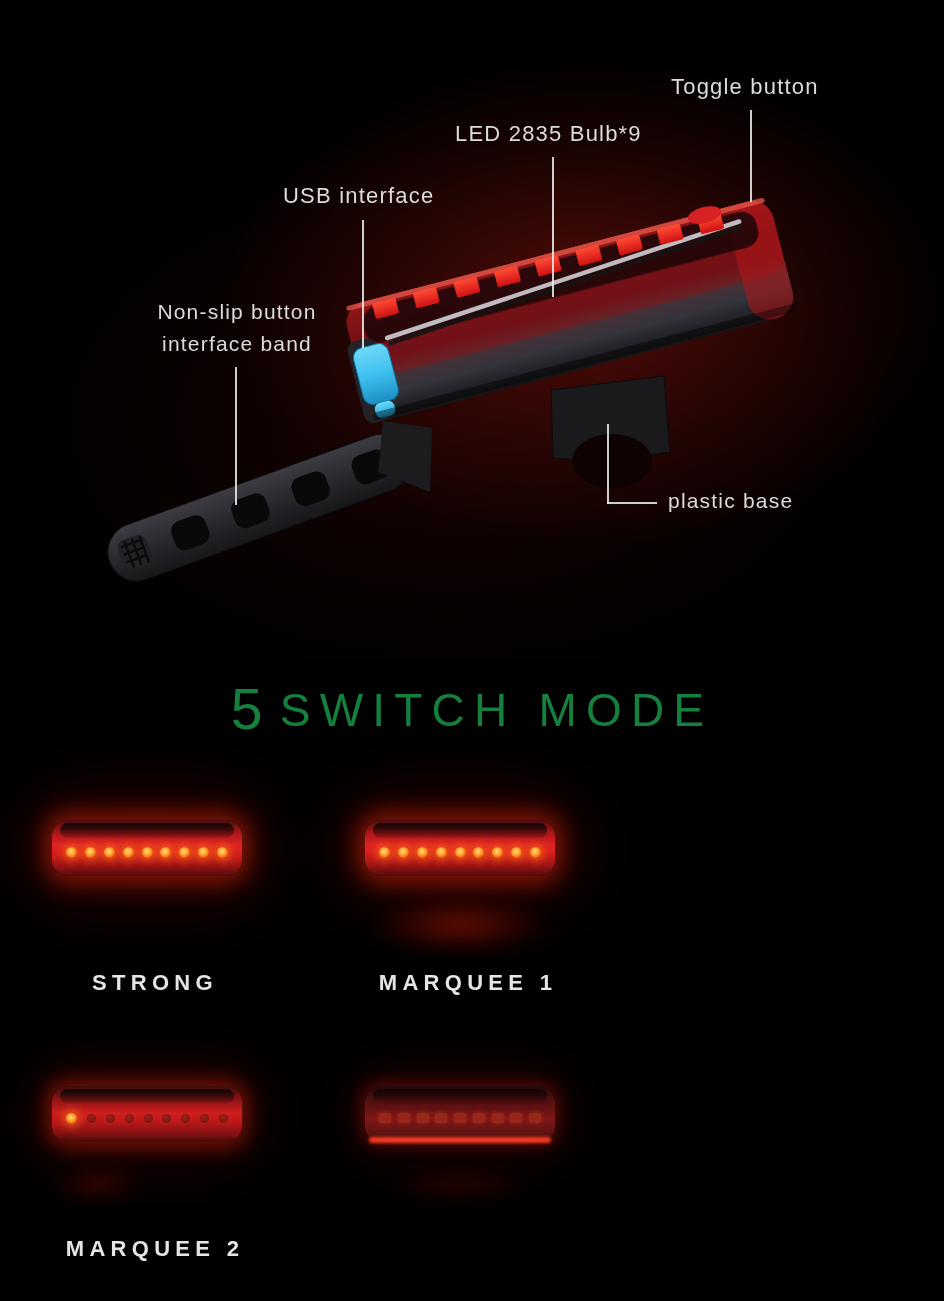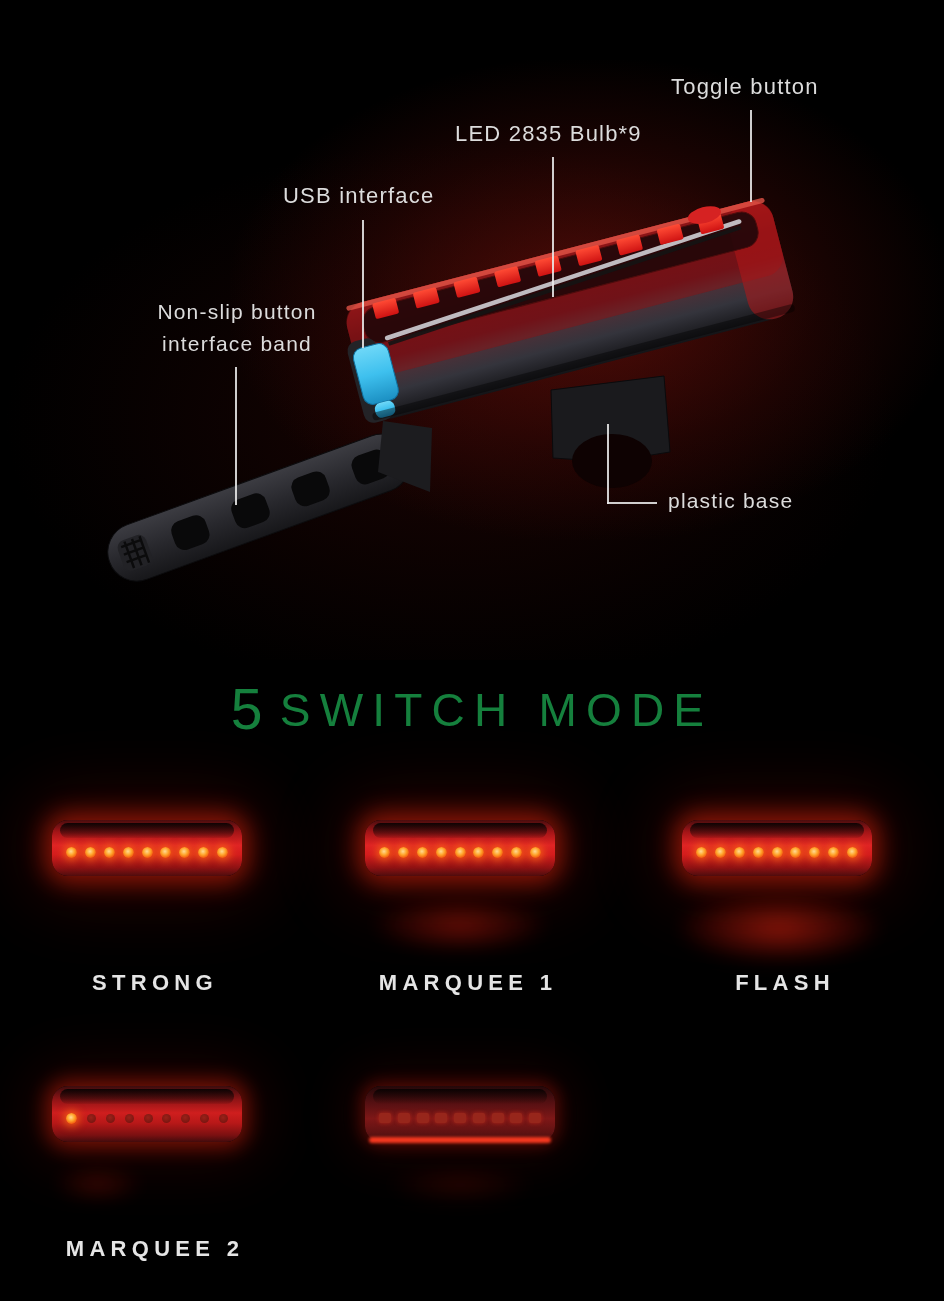--- a/index.html
+++ b/index.html
@@ -201,37 +201,20 @@
           <span class="dot"></span>
           <span class="dot"></span>
           <span class="dot"></span>
           <span class="dot"></span>
           <span class="dot"></span>
       </div>
     </div>
     <div class="mode-label">MARQUEE 1</div>
   </div>
 
-  <div class="mode" id="mode-flash" style="left:662px;top:800px">
-    <div class="reflection"></div>
-    <div class="bar bar-lit">
-      <div class="dots">
-        <span class="dot"></span>
-          <span class="dot"></span>
-          <span class="dot"></span>
-          <span class="dot"></span>
-          <span class="dot"></span>
-          <span class="dot"></span>
-          <span class="dot"></span>
-          <span class="dot"></span>
-          <span class="dot"></span>
-      </div>
-    </div>
-    <div class="mode-label">FLASH</div>
-  </div>
 
   <div class="mode" id="mode-marquee2" style="left:32px;top:1066px">
     <div class="reflection"></div>
     <div class="bar bar-dimmer">
       <div class="dots">
         <span class="dot"></span>
           <span class="dot dim"></span>
           <span class="dot dim"></span>
           <span class="dot dim"></span>
           <span class="dot dim"></span>

